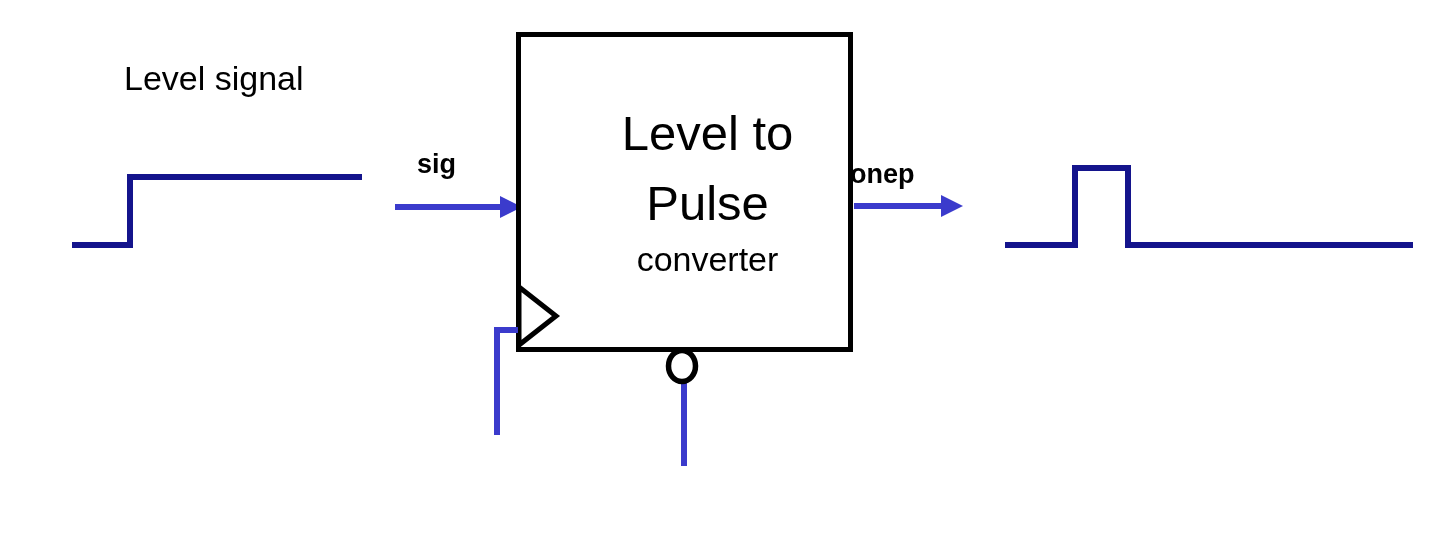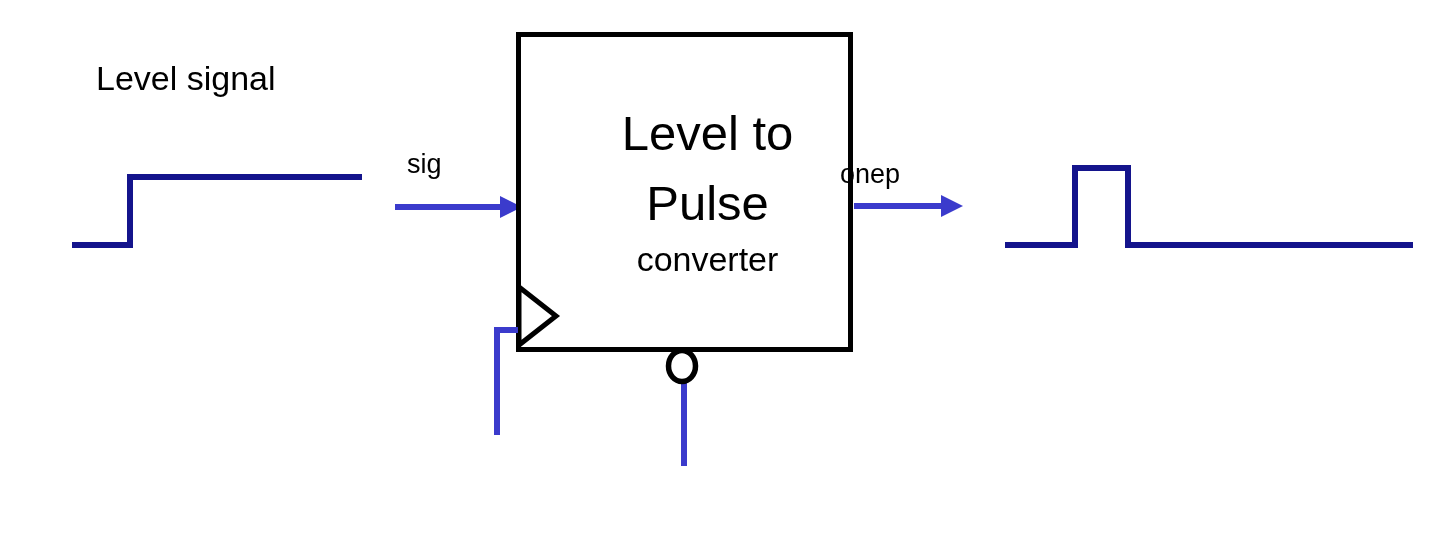--- a/index.html
+++ b/index.html
@@ -25,24 +25,26 @@
   }
   .txt {
     position: absolute;
     z-index: 2;
     color: #000000;
     white-space: nowrap;
     line-height: 1;
   }
   .signal-label {
     font-size: 34px;
+    margin-left: 28px;
   }
   .port-label {
     font-size: 27px;
-    font-weight: normal;
+    font-weight: bold;
+    margin-left: 10px;
   }
   .box-text {
     position: absolute;
     left: 516px;
     top: 32px;
     width: 383px;
     height: 320px;
     z-index: 2;
     text-align: center;
   }

